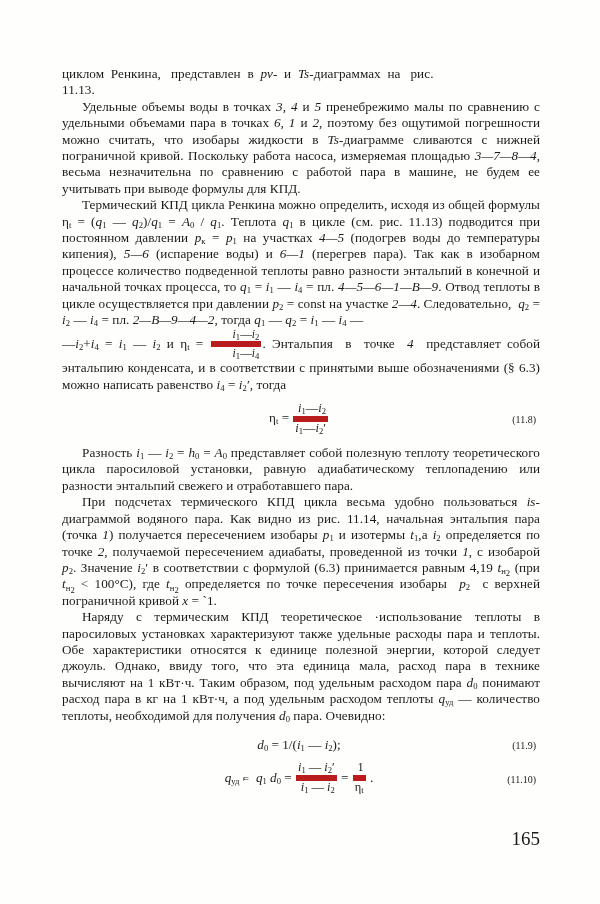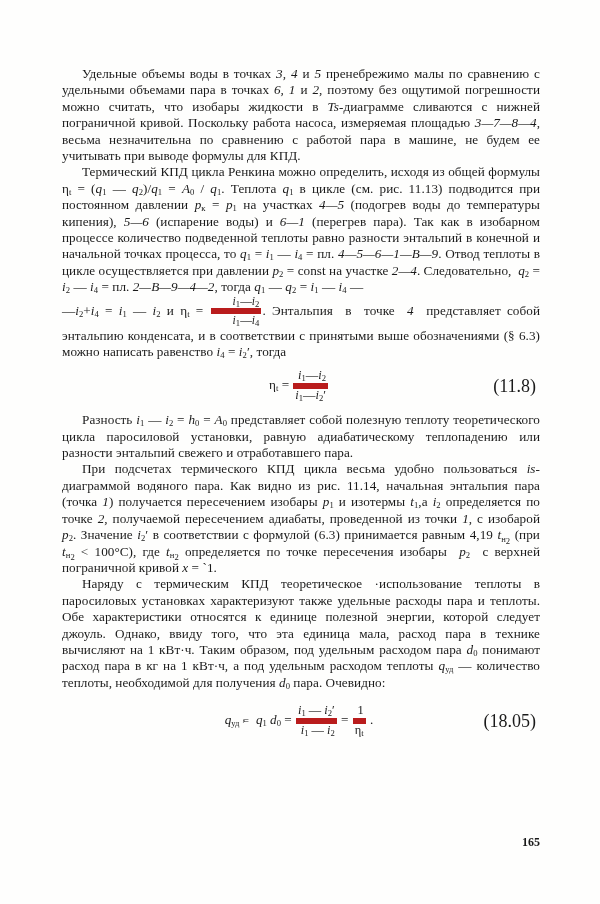--- a/index.html
+++ b/index.html
@@ -47,21 +47,21 @@
     position: relative;
     margin: 9px 4px 9px 0;
     font-size: 13.2px;
     text-align: center;
   }
   .eqnum {
     position: absolute;
     right: 0;
     top: 50%;
     transform: translateY(-50%);
-    font-size: 18px;
+    font-size: 10px;
     text-align: right;
   }
   .frac {
     display: inline-block;
     vertical-align: middle;
     text-align: right;
     font-size: 11.6px;
     line-height: 1.12;
     margin: 0 1px;
     position: relative;
@@ -69,52 +69,57 @@
   }
   .frac .num { display: block; padding: 0 2px; }
   .frac .den { display: block; border-top: 6px solid #b91c1c; padding: 0 2px; }
   .frac-big {
     font-size: 12.4px;
   }
   .pageno {
     position: absolute;
     right: 60px;
     bottom: 54px;
-    font-size: 12px;
-    font-weight: bold;
+    font-size: 19px;
+    font-weight: normal;
     margin-top: 6px;
   }
   .spacer-s { height: 4px; }
 </style>
 </head>
 <body>
 
 <div class="page">
   <div class="content">
 
+    <p class="para noindent">циклом&nbsp;&nbsp;Ренкина,&nbsp;&nbsp;&nbsp;представлен&nbsp;&nbsp;в&nbsp; <span class="it">pv</span>-&nbsp;&nbsp;и&nbsp;&nbsp;<span class="it">Ts</span>-диаграммах&nbsp;&nbsp;на&nbsp;&nbsp;&nbsp;рис.<br>11.13.</p>
 
     <p class="para">Удельные объемы воды в точках <span class="it">3, 4</span> и <span class="it">5</span> пренебрежимо малы по сравнению с удельными объемами пара в точках <span class="it">6, 1</span> и <span class="it">2</span>, поэтому без ощутимой погрешности можно считать, что изобары жидкости в <span class="it">Ts</span>-диаграмме сливаются с нижней пограничной кривой. Поскольку работа насоса, измеряемая площадью <span class="it">3—7—8—4</span>, весьма незначительна по сравнению с работой пара в машине, не будем ее учитывать при выводе формулы для КПД.</p>
 
     <p class="para">Термический КПД цикла Ренкина можно определить, исходя из общей формулы η<sub>t</sub> = (<span class="it">q</span><sub>1</sub> — <span class="it">q</span><sub>2</sub>)/<span class="it">q</span><sub>1</sub> = <span class="it">A</span><sub>0</sub> / <span class="it">q</span><sub>1</sub>. Теплота <span class="it">q</span><sub>1</sub> в цикле (см. рис. 11.13) подводится при постоянном давлении <span class="it">p</span><sub>к</sub> = <span class="it">p</span><sub>1</sub> на участках <span class="it">4—5</span> (подогрев воды до температуры кипения), <span class="it">5—6</span> (испарение воды) и <span class="it">6—1</span> (перегрев пара). Так как в изобарном процессе количество подведенной теплоты равно разности энтальпий в конечной и начальной точках процесса, то <span class="it">q</span><sub>1</sub> = <span class="it">i</span><sub>1</sub> — <span class="it">i</span><sub>4</sub> = пл. <span class="it">4—5—6—1—B—9</span>. Отвод теплоты в цикле осуществляется при давлении <span class="it">p</span><sub>2</sub> = const на участке <span class="it">2—4</span>. Следовательно,&nbsp; <span class="it">q</span><sub>2</sub> = <span class="it">i</span><sub>2</sub> — <span class="it">i</span><sub>4</sub> = пл. <span class="it">2—B—9—4—2</span>, тогда <span class="it">q</span><sub>1</sub> — <span class="it">q</span><sub>2</sub> = <span class="it">i</span><sub>1</sub> — <span class="it">i</span><sub>4</sub> —<br>—<span class="it">i</span><sub>2</sub>+<span class="it">i</span><sub>4</sub> = <span class="it">i</span><sub>1</sub> — <span class="it">i</span><sub>2</sub> и η<sub>t</sub> = <span class="frac"><span class="num"><span class="it">i</span><sub>1</sub>—<span class="it">i</span><sub>2</sub></span><span class="den"><span class="it">i</span><sub>1</sub>—<span class="it">i</span><sub>4</sub></span></span>. Энтальпия&nbsp; в&nbsp; точке&nbsp; <span class="it">4</span>&nbsp; представляет собой энтальпию конденсата, и в соответствии с принятыми выше обозначениями (§ 6.3) можно написать равенство <span class="it">i</span><sub>4</sub> = <span class="it">i</span><sub>2</sub>′, тогда</p>
 
     <div class="eqline">
       <span>η<sub>t</sub>&nbsp;=&nbsp;<span class="frac frac-big"><span class="num"><span class="it">i</span><sub>1</sub>—<span class="it">i</span><sub>2</sub></span><span class="den"><span class="it">i</span><sub>1</sub>—<span class="it">i</span><sub>2</sub>′</span></span></span>
       <span class="eqnum">(11.8)</span>
     </div>
 
     <p class="para">Разность <span class="it">i</span><sub>1</sub> — <span class="it">i</span><sub>2</sub> = <span class="it">h</span><sub>0</sub> = <span class="it">A</span><sub>0</sub> представляет собой полезную теплоту теоретического цикла паросиловой установки, равную адиабатическому теплопадению или разности энтальпий свежего и отработавшего пара.</p>
 
     <p class="para">При подсчетах термического КПД цикла весьма удобно пользоваться <span class="it">is</span>-диаграммой водяного пара. Как видно из рис. 11.14, начальная энтальпия пара (точка <span class="it">1</span>) получается пересечением изобары <span class="it">p</span><sub>1</sub> и изотермы <span class="it">t</span><sub>1</sub>,а <span class="it">i</span><sub>2</sub> определяется по точке <span class="it">2</span>, получаемой пересечением адиабаты, проведенной из точки <span class="it">1</span>, с изобарой <span class="it">p</span><sub>2</sub>. Значение <span class="it">i</span><sub>2</sub>′ в соответствии с формулой (6.3) принимается равным 4,19 <span class="it">t</span><sub>н<sub>2</sub></sub> (при <span class="it">t</span><sub>н<sub>2</sub></sub> &lt; 100°C), где <span class="it">t</span><sub>н<sub>2</sub></sub> определяется по точке пересечения изобары&nbsp; <span class="it">p</span><sub>2</sub>&nbsp; с верхней пограничной кривой <span class="it">x</span> = `1.</p>
 
     <p class="para">Наряду с термическим КПД теоретическое ·использование теплоты в паросиловых установках характеризуют также удельные расходы пара и теплоты. Обе характеристики относятся к единице полезной энергии, которой следует джоуль. Однако, ввиду того, что эта единица мала, расход пара в технике вычисляют на 1 кВт·ч. Таким образом, под удельным расходом пара <span class="it">d</span><sub>0</sub> понимают расход пара в кг на 1 кВт·ч, а под удельным расходом теплоты <span class="it">q</span><sub>уд</sub> — количество теплоты, необходимой для получения <span class="it">d</span><sub>0</sub> пара. Очевидно:</p>
 
     <div class="spacer-s"></div>
 
+    <div class="eqline">
+      <span><span class="it">d</span><sub>0</sub> = 1/(<span class="it">i</span><sub>1</sub> — <span class="it">i</span><sub>2</sub>);</span>
+      <span class="eqnum">(11.9)</span>
+    </div>
 
     <div class="eqline">
       <span><span class="it">q</span><sub>уд</sub> <span style="font-size:11px;">=</span><span style="font-size:11px;position:relative;top:-3px;left:-7px;">‚</span> <span class="it">q</span><sub>1</sub> <span class="it">d</span><sub>0</sub> = <span class="frac frac-big"><span class="num"><span class="it">i</span><sub>1</sub> — <span class="it">i</span><sub>2</sub>′</span><span class="den"><span class="it">i</span><sub>1</sub> — <span class="it">i</span><sub>2</sub></span></span> = <span class="frac frac-big"><span class="num">1</span><span class="den">η<sub>t</sub></span></span> .</span>
-      <span class="eqnum">(18.05)</span>
+      <span class="eqnum">(11.10)</span>
     </div>
 
   </div>
 
   <div class="pageno">165</div>
 </div>
 
 </body></html>

